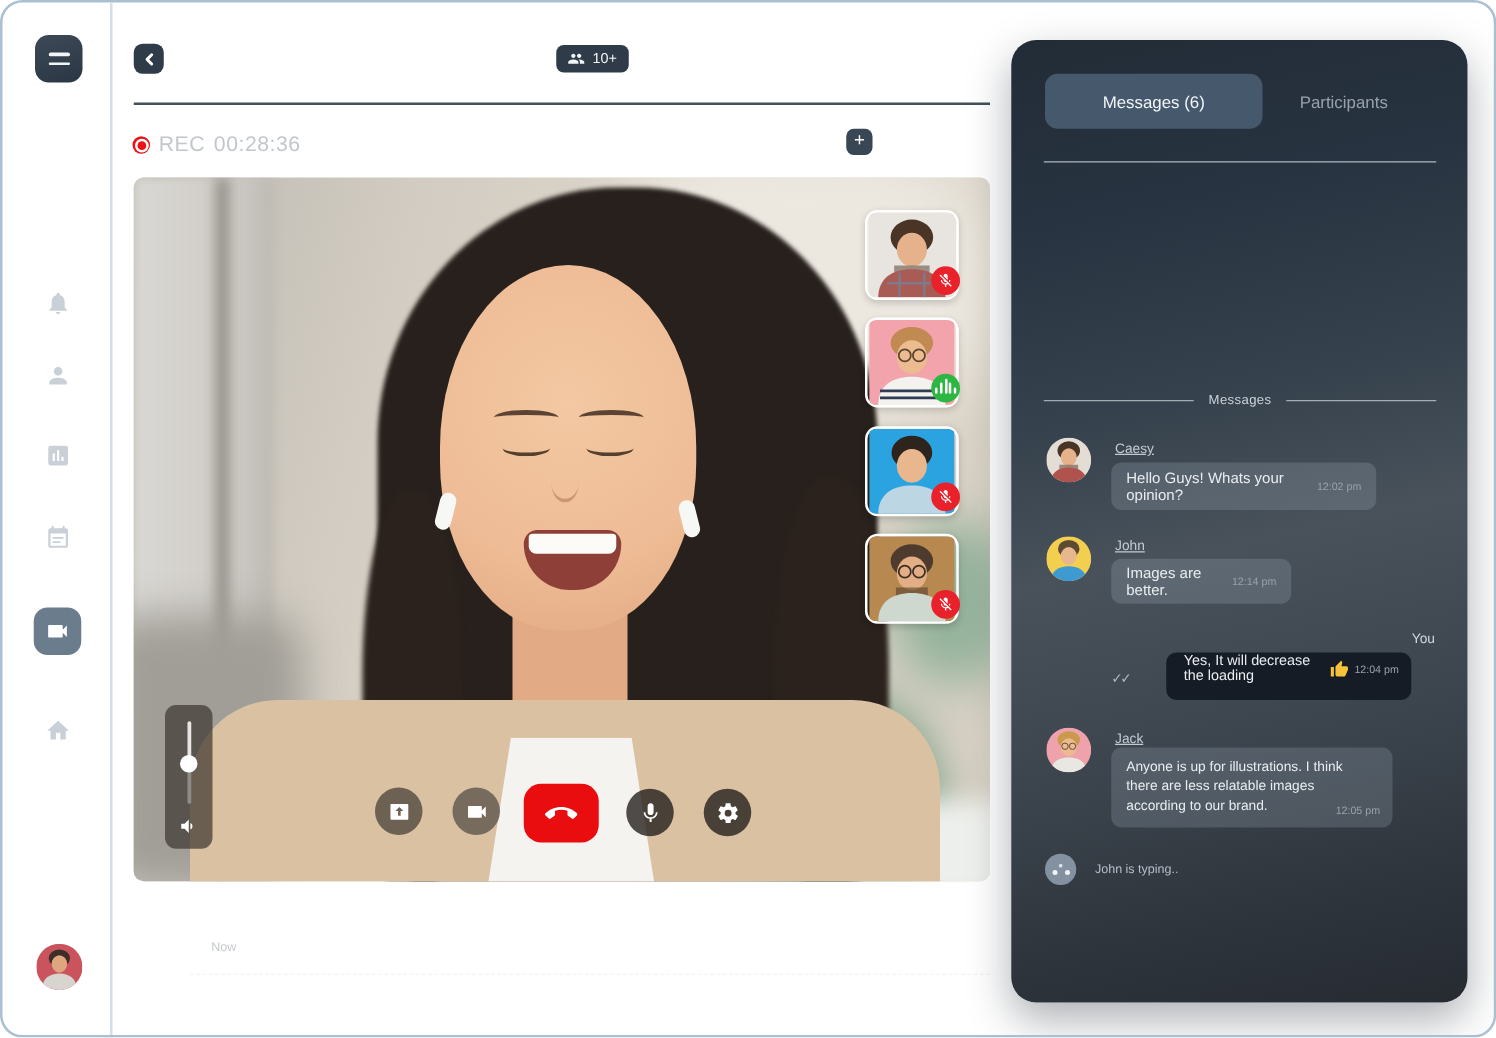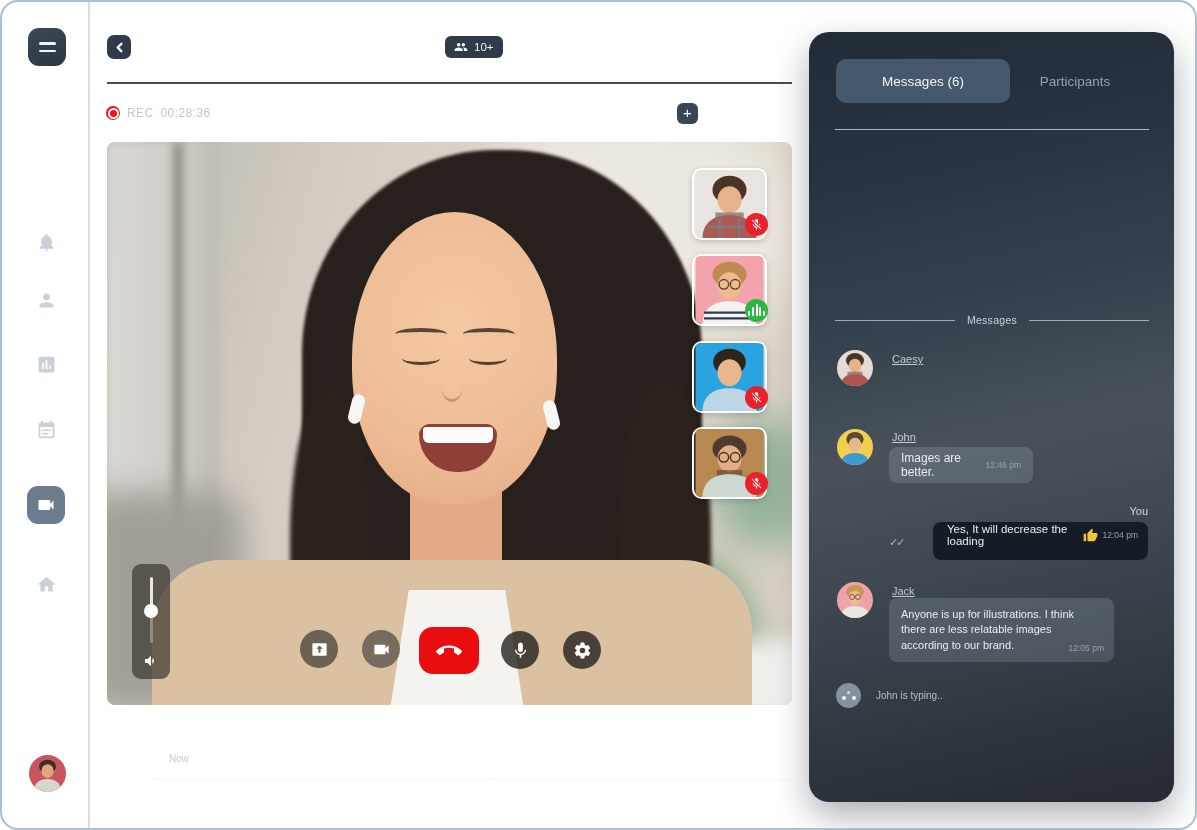--- a/index.html
+++ b/index.html
@@ -37,21 +37,21 @@
              display:flex; align-items:center; justify-content:center; }
   .back-btn svg{ width:11px; height:11px; stroke:#fff; stroke-width:2.6; fill:none;
                  stroke-linecap:round; stroke-linejoin:round; }
   .pcount{ position:absolute; left:443px; top:34px; height:22px; padding:0 9px;
            border-radius:6px; background:#2f3b48; color:#f2f5f7; display:flex;
            align-items:center; gap:6px; font-size:11.5px; border:none; cursor:pointer; }
   .pcount svg{ width:14px; height:14px; fill:#f2f5f7; }
   .hdr-divider{ position:absolute; left:105px; top:80px; width:685px; height:1.5px;
                 background:#42505d; }
   .rec{ position:absolute; left:104px; top:104px; display:flex; align-items:center;
-        gap:7px; color:#c3c7cb; font-size:12px; letter-spacing:.4px; }
+        gap:7px; color:#c3c7cb; font-size:17px; letter-spacing:.4px; }
   .rec-dot{ width:14px; height:14px; border-radius:50%; background:#ec1216;
             display:flex; align-items:center; justify-content:center; }
   .rec-dot i{ display:block; width:7px; height:7px; border-radius:50%;
               background:#ec1216; box-shadow:0 0 0 2px #fff; }
   .add-btn{ position:absolute; left:675px; top:101px; width:21px; height:21px;
             border-radius:6px; background:#394653; color:#fff; font-size:15px;
             display:flex; align-items:center; justify-content:center; border:none;
             cursor:pointer; line-height:1; padding-bottom:2px;}
 
   
@@ -178,21 +178,21 @@
 
   .msg-av{ position:absolute; left:28px; width:36px; height:36px; border-radius:50%;
            overflow:hidden; }
   .msg-name{ position:absolute; left:83px; font-size:11px; color:#c3cad2;text-decoration:underline; }
   .bubble{ position:absolute; border-radius:8px; background:rgba(173,186,199,.22);
            font-size:12px; color:#e9edf0; display:flex; align-items:center; }
   .btime{ font-size:8.5px; color:#99a2ab; margin-left:8px; white-space:nowrap; }
   .you-name{ position:absolute; right:26px; top:473px; font-size:11px; color:#cfd6dd; }
   .receipt{ position:absolute; left:80px; top:504px; font-size:11px; color:#aeb6bd;
             letter-spacing:-2px; }
-  .bubble-you{ left:124px; top:490px; width:215px; height:38px; background:#151c26;
+  .bubble-you{ left:124px; top:490px; width:196px; height:38px; background:#151c26;
                padding:0 10px 12px 14px; font-size:11.5px; }
   .thumbup{ width:15px; height:15px; margin-left:6px; flex:none; }
   .bubble-jack{ left:80px; top:566px; width:225px; height:64px; border-radius:8px;
                 background:rgba(173,186,199,.22); padding:9px 12px; font-size:11px;
                 line-height:1.4; display:block; position:absolute; color:#e9edf0; }
   .jack-time{ position:absolute; right:10px; bottom:7px; font-size:8.5px; color:#99a2ab; }
 
   .typing{ position:absolute; left:27px; top:651px; display:flex; align-items:center; gap:15px; }
   .typing-av{ width:25px; height:25px; border-radius:50%; background:#8391a0; position:relative; }
   .typing-av i{ position:absolute; border-radius:50%; background:#f2f4f6; }
@@ -439,33 +439,37 @@
     <div class="msg-av pavatar" style="top:318px">
       <svg viewBox="0 0 48 48">
           <rect width="48" height="48" fill="#e3ddd6"></rect>
           <ellipse cx="24" cy="14" rx="12" ry="10" fill="#4a3426"></ellipse>
           <ellipse cx="24" cy="21" rx="8.5" ry="9.5" fill="#e6b28c"></ellipse>
           <path d="M14 29 h20 v5 a10 9 0 0 1 -20 0 z" fill="#5d4433" opacity=".55"></path>
           <path d="M5 48 C5 37 13 32 24 32 C35 32 43 37 43 48 Z" fill="#b0534f"></path>
         </svg>
     </div>
     <div class="msg-name" style="top:321px">Caesy</div>
+    <div class="bubble" style="left:80px; top:338px; width:212px; height:38px; padding:0 12px;">
+      <span>Hello Guys! Whats your opinion?</span>
+      <span class="btime">12:02 pm</span>
+    </div>
 
     <div class="msg-av pavatar" style="top:397px">
       <svg viewBox="0 0 48 48">
           <rect width="48" height="48" fill="#f2cf4e"></rect>
           <ellipse cx="24" cy="13.5" rx="11.5" ry="9.5" fill="#5d4a33"></ellipse>
           <ellipse cx="24" cy="21" rx="8.5" ry="9.5" fill="#e8b78e"></ellipse>
           <path d="M5 48 C5 37 13 32 24 32 C35 32 43 37 43 48 Z" fill="#3d9bd1"></path>
         </svg>
     </div>
     <div class="msg-name" style="top:399px">John</div>
     <div class="bubble" style="left:80px; top:415px; width:144px; height:36px; padding:0 12px;">
       <span>Images are better.</span>
-      <span class="btime">12:46 pm</span>
+      <span class="btime">12:14 pm</span>
     </div>
 
     <div class="you-name">You</div>
     <div class="receipt">✓✓</div>
     <div class="bubble bubble-you">
       <span>Yes, It will decrease the loading</span>
       <svg class="thumbup" viewBox="0 0 24 24" fill="#f5c33b">
           <path d="M1 21h4V9H1v12zM23 10c0-1.1-.9-2-2-2h-6.31l.95-4.57.03-.32c0-.41-.17-.79-.44-1.06L14.17 1 7.58 7.59C7.22 7.95 7 8.45 7 9v10c0 1.1.9 2 2 2h9c.83 0 1.54-.5 1.84-1.22l3.02-7.05c.09-.23.14-.47.14-.73v-2z"></path>
         </svg>
       <span class="btime" style="margin-left:5px">12:04 pm</span>

